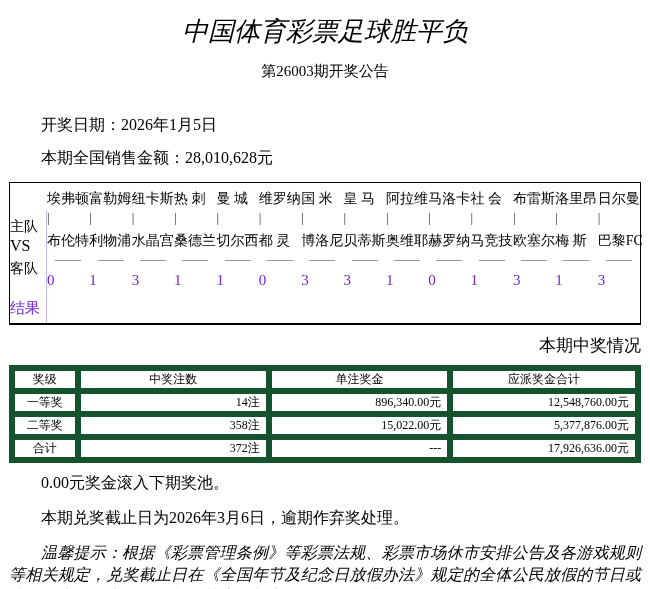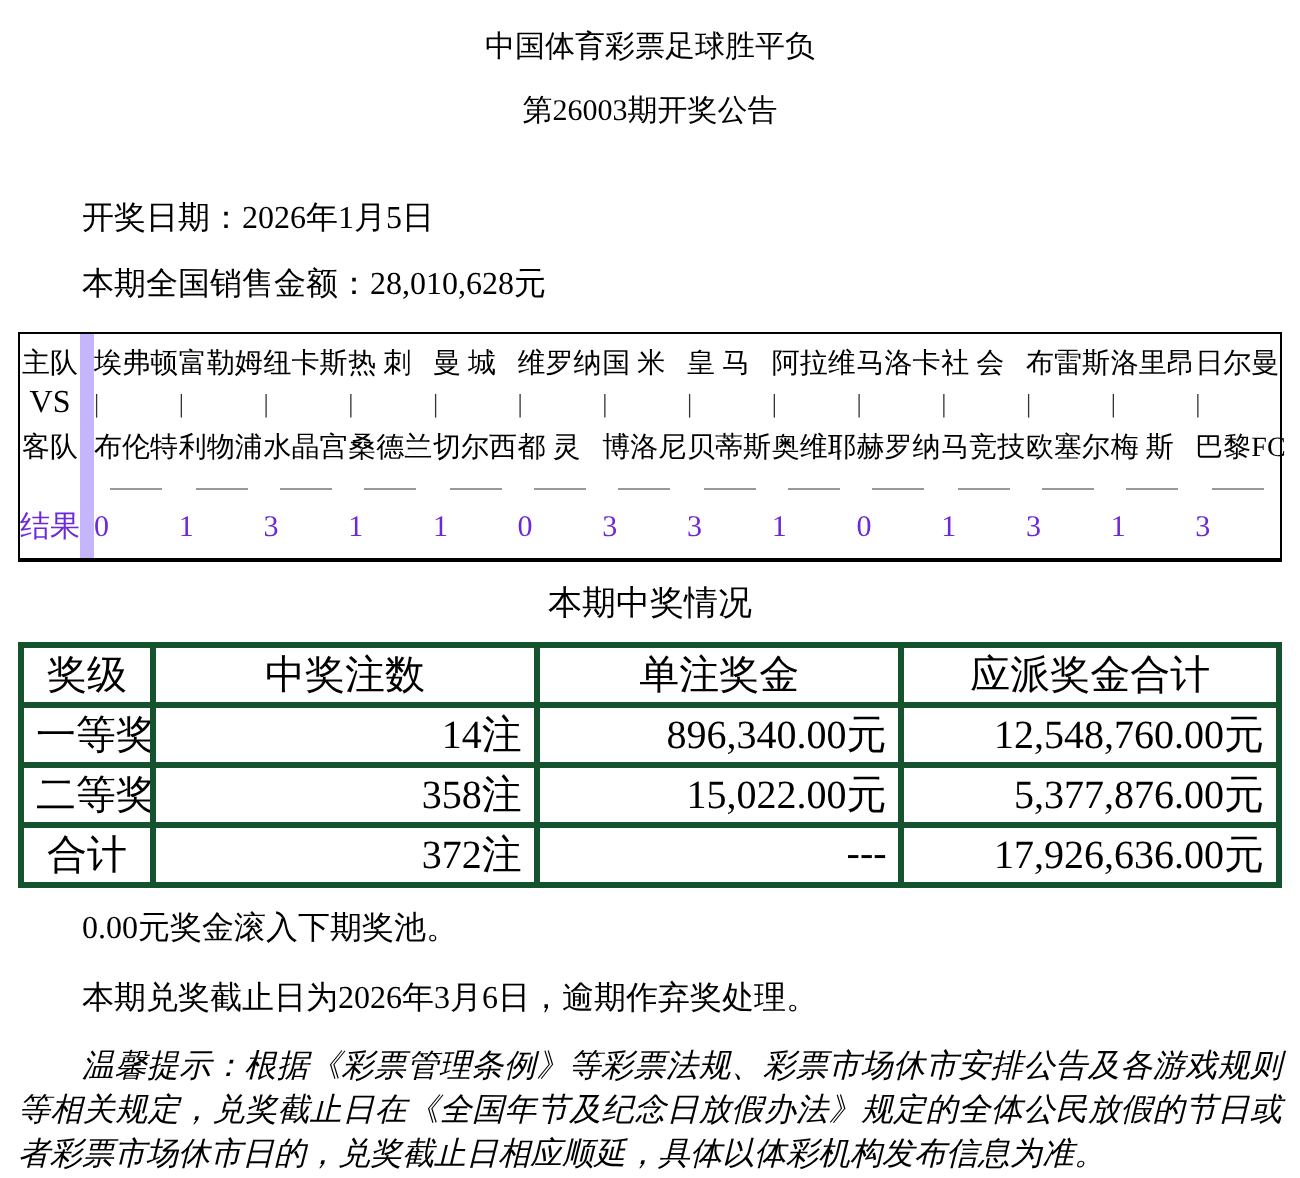--- a/index.html
+++ b/index.html
@@ -5,51 +5,51 @@
   * { box-sizing: border-box; }
   html, body { margin: 0; padding: 0; }
   body {
     width: 650px; height: 589px;
     background: #ffffff; color: #000000;
     font-family: "Liberation Serif", "DejaVu Serif", serif;
     font-size: 16px;
     padding: 0 9px;
     overflow: hidden;
   }
-  .title { text-align: center; font-size: 15px; font-weight: normal; margin: 14px 0 0; }
+  .title { text-align: center; font-size: 26px; font-weight: normal; margin: 14px 0 0; font-style: italic; }
   .subtitle { text-align: center; font-size: 15px; font-weight: normal; margin: 13px 0 0; }
 
   .info-line { margin: 0; text-indent: 2em; }
   .info-date { margin-top: 34px; }
   .info-sales { margin-top: 12px; }
 
   
   .match-table {
     display: flex; margin-top: 13px;
     border: 1px solid #000; border-bottom-width: 2px;
   }
   .label-col {
-    flex: none; width: 37px; border-right: 7px solid #c4b5fd;
-    text-align: center; padding: 3px 0 2px; font-size: 14px;
+    flex: none; width: 37px; border-right: 1px solid #c4b5fd;
+    padding: 3px 0 2px; font-size: 14px; margin-top: 28px;
   }
   .matches { flex: 1; display: flex; padding: 3px 0 2px; }
   .match { flex: 1; min-width: 0; text-align: left; }
   .mt-home, .mt-away { height: 25px; line-height: 25px; font-size: 14px; white-space: nowrap; }
   .mt-vs { height: 17px; line-height: 14px; font-size: 13px; color: #333; }
   .vs-text { font-size: 16px; color: #000; }
   .mt-dash { height: 0; border-top: 1px solid #999; width: 26px; margin: 7px auto 6px; }
   .mt-dash-spacer { height: 14px; }
   .mt-result { height: 26px; line-height: 26px; font-size: 15px; color: #6d28d9; }
 
-  .section-title { text-align: center; font-size: 17px; font-weight: normal; margin: 9px 0 0; font-family: Liberation Serif, serif; }
+  .section-title { text-align: right; font-size: 17px; font-weight: normal; margin: 9px 0 0; font-family: Liberation Serif, serif; }
 
   
   .prize-table { width: 100%; border-collapse: collapse; margin-top: 8px; table-layout: fixed; }
   .prize-table th, .prize-table td {
-    border: 3px solid #14532d; font-weight: normal; font-size: 20px;
+    border: 6px solid #14532d; font-weight: normal; font-size: 12px;
     height: 22px; padding: 0 6px; overflow: hidden; white-space: nowrap;
   }
   .prize-table th { text-align: center; }
   .c-level { text-align: center; }
   .c-num { text-align: right; padding-right: 9px; }
 
   .note { margin: 0; text-indent: 2em; }
   .note-rollover { margin-top: 10px; }
   .note-deadline { margin-top: 14px; }
   .note-tips { margin-top: 13px; line-height: 22px; text-align: justify; font-style: italic; }

